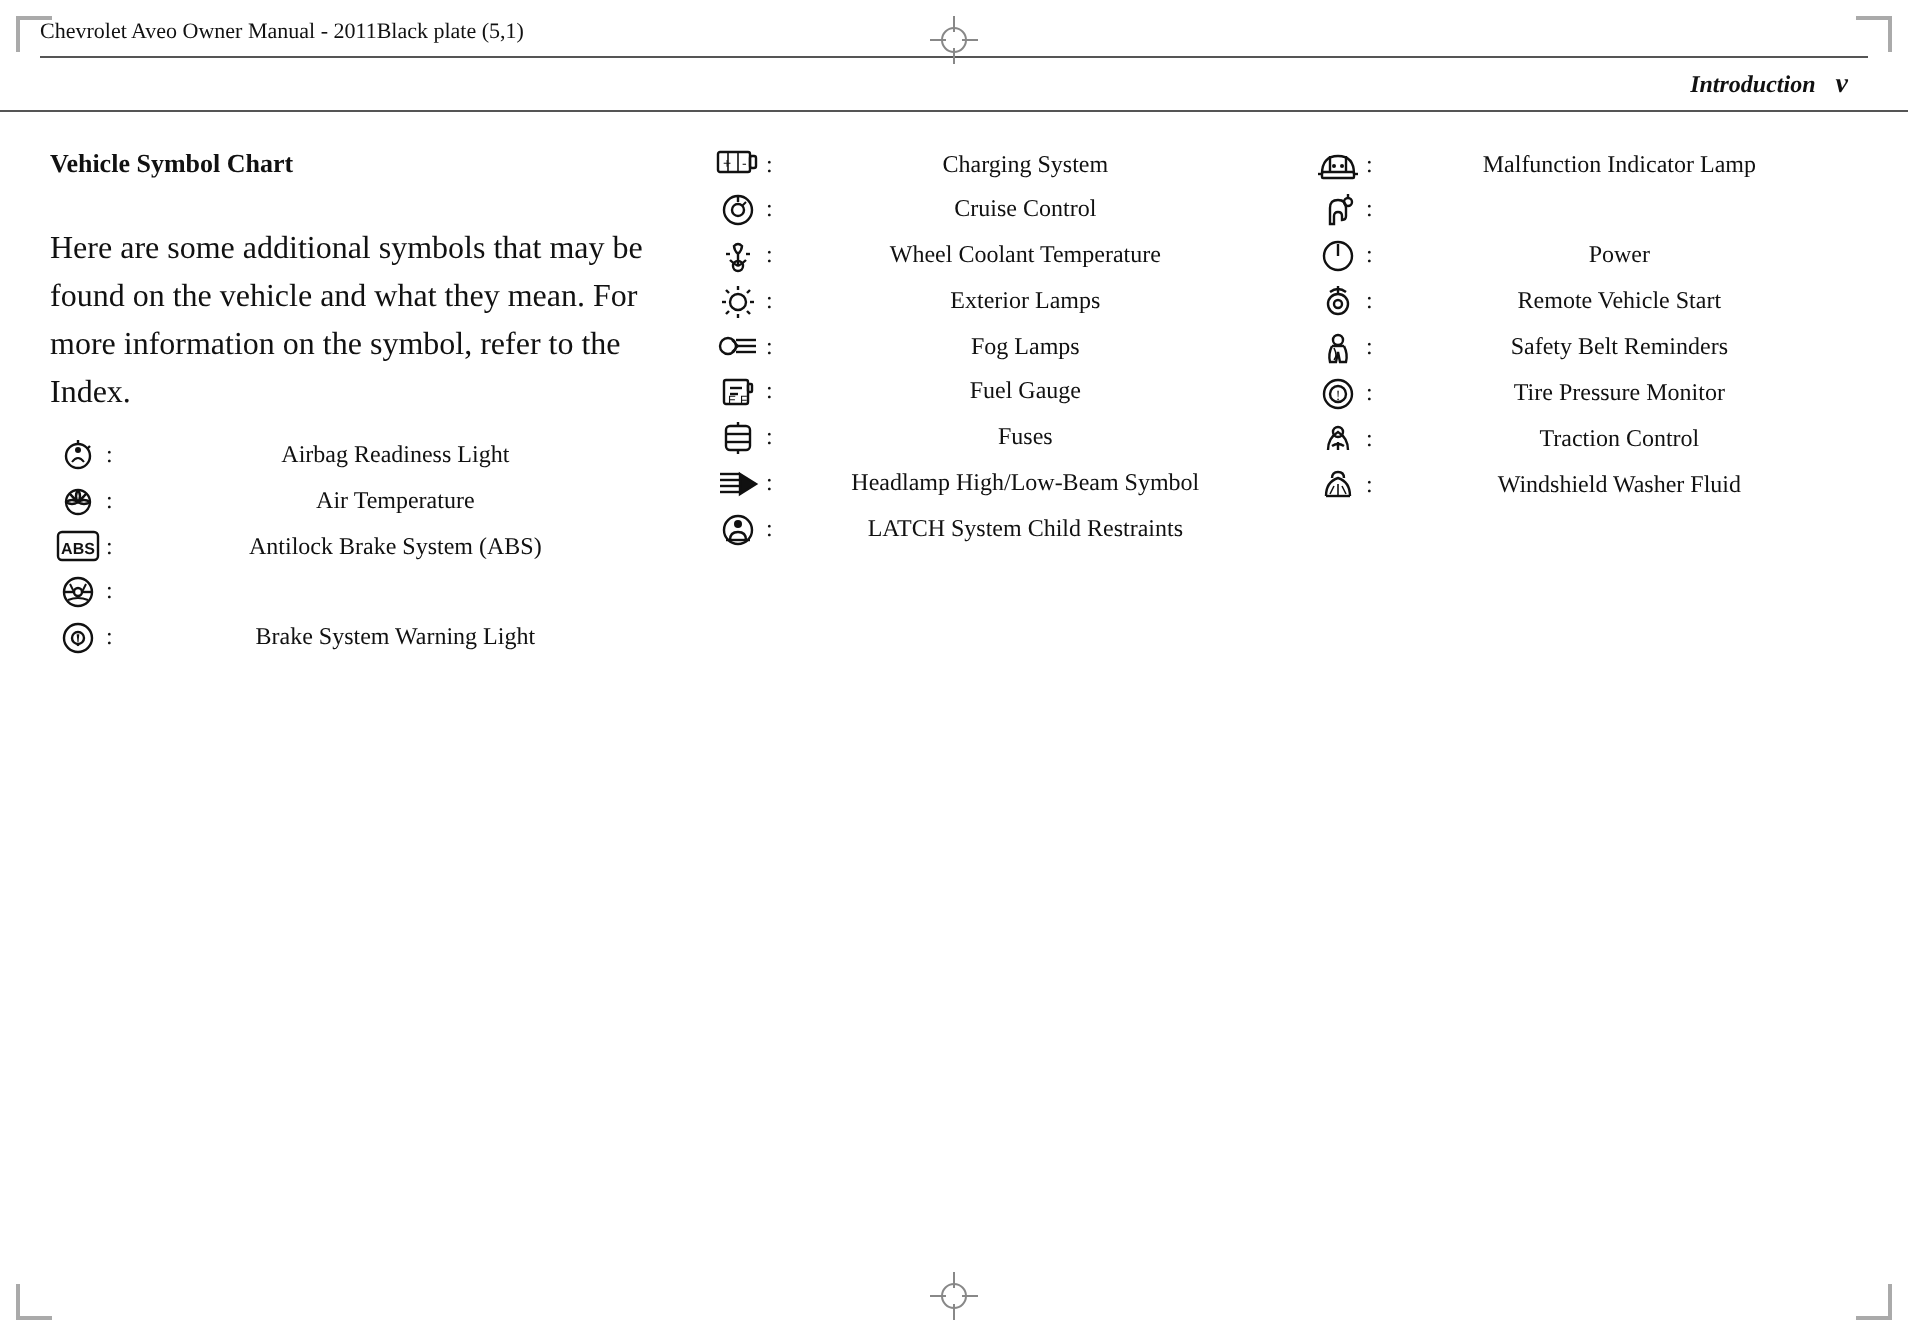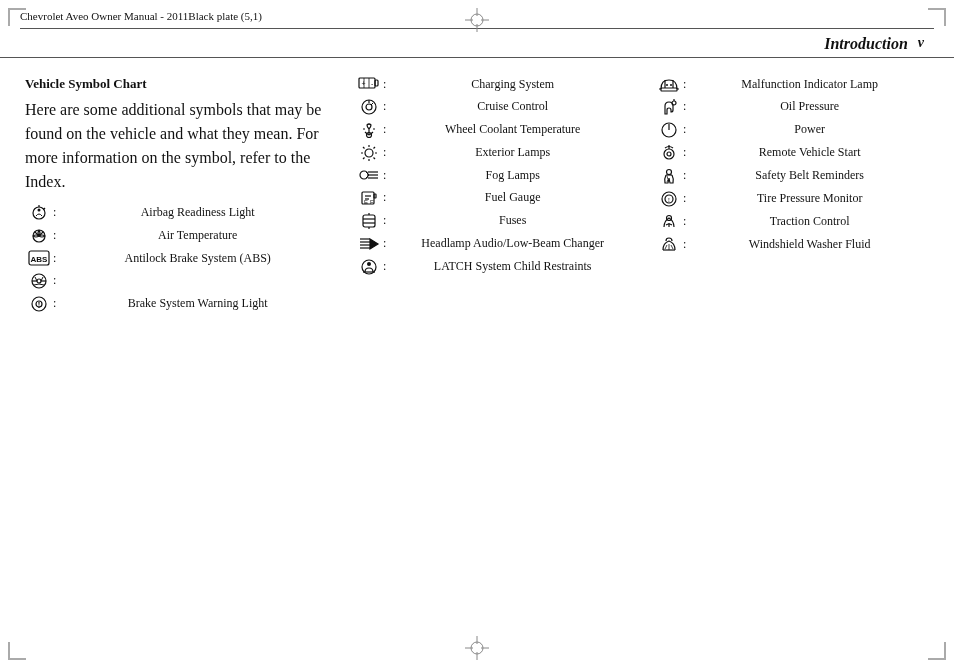--- a/index.html
+++ b/index.html
@@ -52,21 +52,21 @@
 
     
     .page-title-bar {
       display: flex;
       justify-content: flex-end;
       padding: 6px 30px 4px 20px;
       border-bottom: 1px solid #555;
       margin: 0 0px;
     }
     .page-title-text {
-      font-size: 16px;
+      font-size: 12px;
       font-style: italic;
       font-weight: bold;
     }
     .page-number {
       font-size: 14px;
       font-style: italic;
       font-weight: bold;
       margin-left: 10px;
     }
 
@@ -92,21 +92,21 @@
 
     
     .col-right {
       flex: 1;
       padding-left: 10px;
     }
 
     .section-title {
       font-weight: bold;
       font-size: 13px;
-      margin-bottom: 6px;
+      margin-bottom: 23px;
     }
 
     .intro-text {
       font-size: 16px;
       line-height: 1.5;
       margin-bottom: 10px;
     }
 
     .symbol-row {
       display: flex;
@@ -376,21 +376,21 @@
       <span class="symbol-icon">
         <svg width="22" height="18" viewBox="0 0 22 18" fill="none" stroke="#111" stroke-width="1.2">
           <line x1="2" y1="4" x2="12" y2="4"></line>
           <line x1="2" y1="7" x2="12" y2="7"></line>
           <line x1="2" y1="10" x2="12" y2="10"></line>
           <line x1="2" y1="13" x2="12" y2="13"></line>
           <path d="M12 4 L20 9 L12 14 Z" fill="#111"></path>
         </svg>
       </span>
       <span class="symbol-colon">:</span>
-      <span class="symbol-text">Headlamp Audio/Low-Beam Changer</span>
+      <span class="symbol-text">Headlamp High/Low-Beam Symbol</span>
     </div>
 
     <div class="symbol-row">
       <span class="symbol-icon">
         <svg width="18" height="18" viewBox="0 0 18 18" fill="none" stroke="#111" stroke-width="1.2">
           <circle cx="9" cy="9" r="7"></circle>
           <circle cx="9" cy="6" r="2" fill="#111" stroke="none"></circle>
           <path d="M5 14 Q5 10 9 10 Q13 10 13 14"></path>
           <path d="M3 14 L15 14"></path>
         </svg>
@@ -421,21 +421,20 @@
 
     <div class="symbol-row">
       <span class="symbol-icon">
         <svg width="18" height="18" viewBox="0 0 18 18" fill="none" stroke="#111" stroke-width="1.2">
           <path d="M5 16 L5 8 Q5 4 9 4 Q13 4 13 8 L13 12 Q13 14 11 14 L11 12 Q11 10 9 10 Q7 10 7 12 L7 16 Z"></path>
           <circle cx="14" cy="5" r="2"></circle>
           <line x1="14" y1="3" x2="14" y2="1"></line>
         </svg>
       </span>
       <span class="symbol-colon">:</span>
-      <span class="symbol-text">Oil Pressure</span>
     </div>
 
     <div class="symbol-row">
       <span class="symbol-icon">
         <svg width="18" height="18" viewBox="0 0 18 18" fill="none" stroke="#111" stroke-width="1.2">
           <circle cx="9" cy="9" r="7"></circle>
           <line x1="9" y1="3" x2="9" y2="9"></line>
         </svg>
       </span>
       <span class="symbol-colon">:</span>

